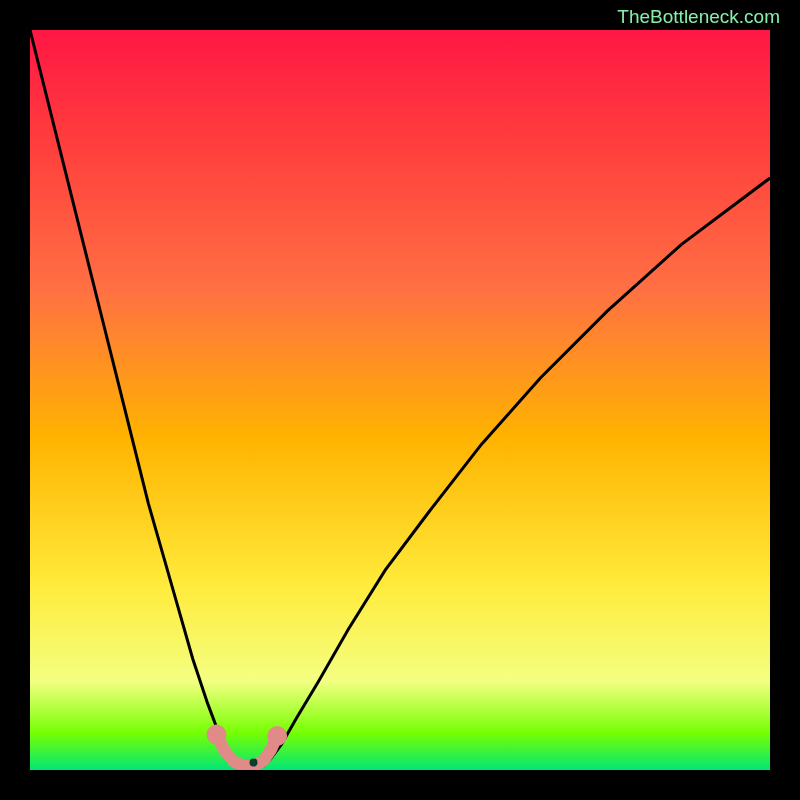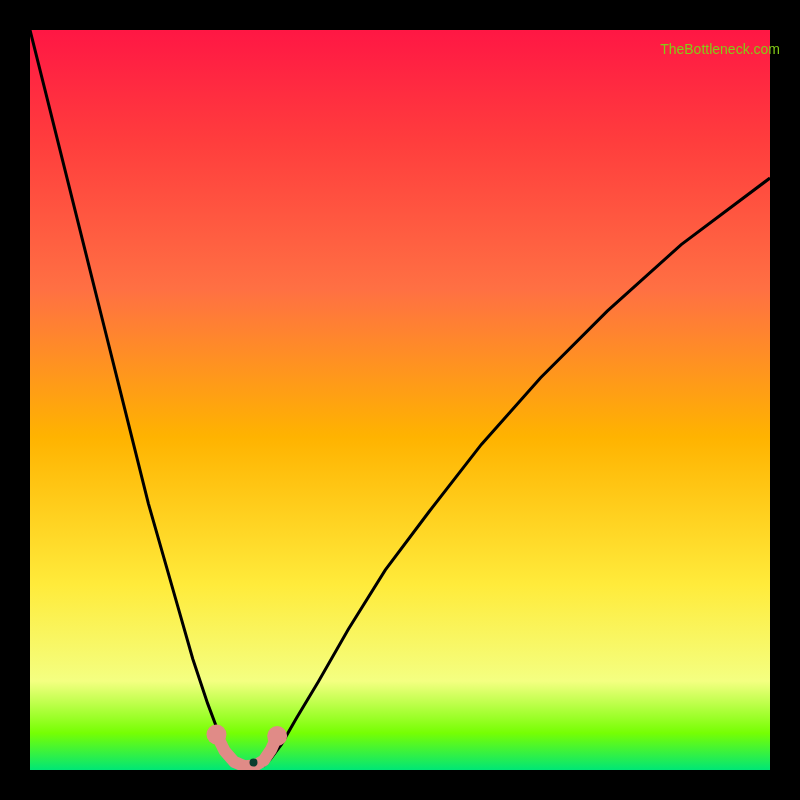--- a/index.html
+++ b/index.html
@@ -8,25 +8,24 @@
     width: 800px;
     height: 800px;
     background: #000;
     position: relative;
     font-family: Arial, sans-serif;
   }
   .watermark {
     position: absolute;
     top: 6px;
     right: 20px;
-    color: #84cc16;
-    font-size: 14px;
+    color: #86efac;
+    font-size: 19px;
     font-weight: 500;
     z-index: 10;
-    margin-top: 35px;
   }
   .plot-area {
     position: absolute;
     left: 30px;
     top: 30px;
     width: 740px;
     height: 740px;
   }
   svg {
     width: 100%;

